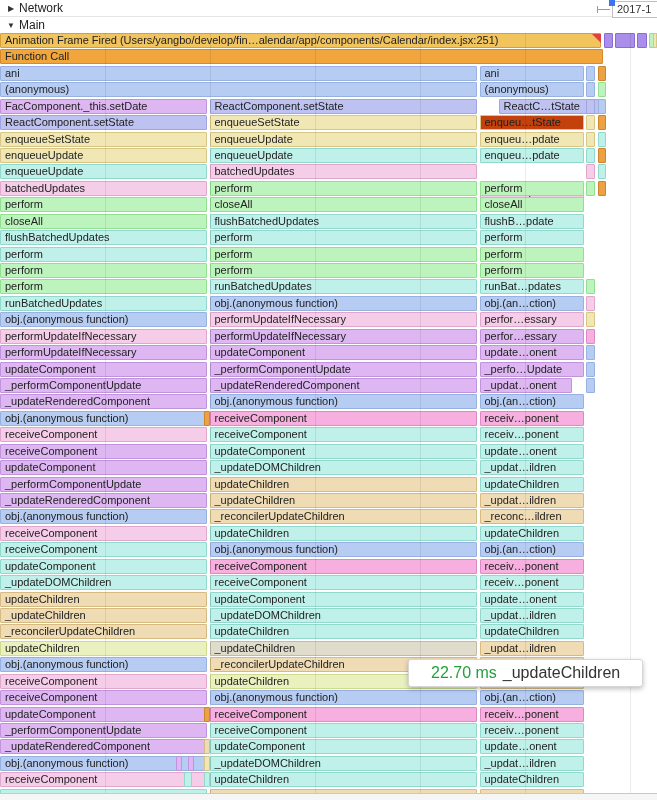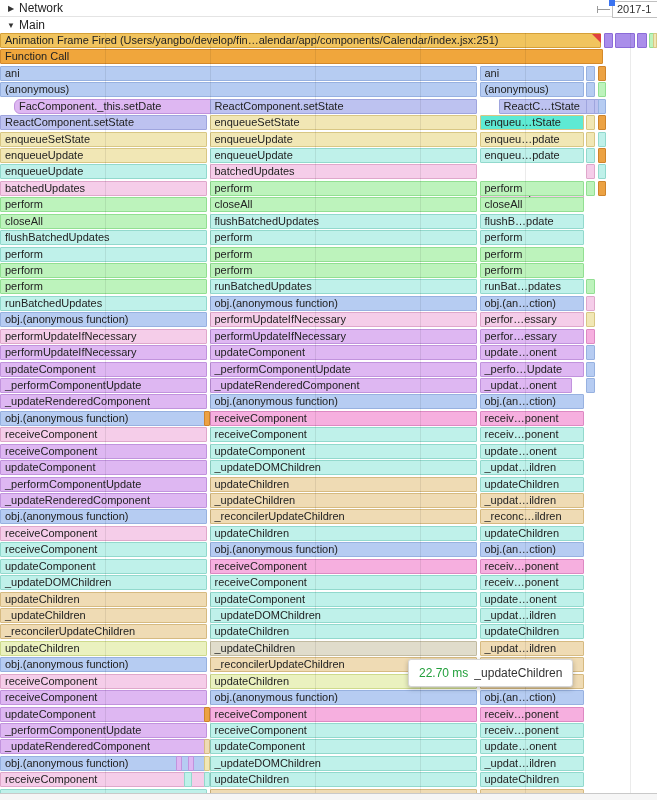--- a/index.html
+++ b/index.html
@@ -5,21 +5,21 @@
   html,body{margin:0;padding:0;}
   body{font-family:"Liberation Sans",sans-serif;background:#fff;}
   #app{position:relative;width:657px;height:800px;overflow:hidden;background:#fff;}
   .track-header{position:absolute;left:0;width:657px;background:#fff;color:#222;font-size:12px;display:flex;align-items:center;}
   #network-row{top:0;height:16px;border-bottom:1px solid #e4e4e4;}
   #main-row{top:17px;height:16px;}
   .tri{display:inline-block;font-size:8px;color:#333;width:10px;margin-left:6px;margin-right:3px;text-align:center;}
   .bar{position:absolute;box-sizing:border-box;border:1px solid;font-size:11px;line-height:13px;color:#222;padding:0 0 0 4px;overflow:hidden;white-space:nowrap;border-radius:1px;}
   .gridline{position:absolute;top:33px;width:1px;height:760px;background:rgba(0,0,0,0.08);z-index:5;pointer-events:none;}
   #red-corner{position:absolute;width:0;height:0;border-top:9px solid #e04040;border-left:9px solid transparent;z-index:4;}
-  #tooltip{position:absolute;left:408px;top:659px;height:26px;background:#fff;border:1px solid #d6d6d6;border-radius:3px;box-shadow:0 2px 5px rgba(0,0,0,0.25);z-index:20;display:flex;align-items:center;padding:0 10px;font-size:12px;white-space:nowrap;}
+  #tooltip{position:absolute;left:408px;top:659px;height:26px;background:#fff;border:1px solid #d6d6d6;border-radius:3px;box-shadow:0 2px 5px rgba(0,0,0,0.25);z-index:20;display:flex;align-items:center;padding:0 22px;font-size:16px;white-space:nowrap;}
   #tooltip .dur{color:#23a03c;margin-right:6px;}
   #tooltip .fn{color:#333;}
   #ruler-line{position:absolute;left:597px;top:9px;width:13px;height:1px;background:#9a9a9a;z-index:8;}
   #ruler-tick{position:absolute;left:597px;top:6px;width:1px;height:7px;background:#9a9a9a;z-index:8;}
   #ruler-marker{position:absolute;left:609px;top:0;width:6px;height:6px;background:#3b74f1;z-index:10;}
   #date-label{position:absolute;left:612px;top:1px;width:44px;height:15px;background:#fff;border:1px solid #c0c0c0;font-size:11px;color:#333;line-height:15px;padding-left:4px;overflow:hidden;z-index:9;}
   #hscrollbar{position:absolute;left:0;top:793px;width:657px;height:7px;background:#f6f6f6;border-top:1px solid #c9c9c9;z-index:30;}
 </style>
 </head>
 <body>
@@ -39,21 +39,21 @@
   <div id="ruler-line"></div>
   <div id="ruler-tick"></div>
   <div id="ruler-marker"></div>
   <div id="date-label">2017-1</div>
 
   <div id="flame">
       <div class="bar" style="left: 0px; top: 33px; width: 601px; height: 15px; background: rgb(241, 196, 94); border-color: rgb(213, 160, 56);">Animation Frame Fired (Users/yangbo/develop/fin…alendar/app/components/Calendar/index.jsx:251)</div>
       <div class="bar" style="left: 0px; top: 49.43px; width: 603px; height: 15px; background: rgb(240, 166, 60); border-color: rgb(212, 137, 43);">Function Call</div>
       <div class="bar" style="left: 0px; top: 65.86px; width: 477px; height: 15px; background: rgb(182, 204, 242); border-color: rgb(151, 177, 224);">ani</div>
       <div class="bar" style="left: 0px; top: 82.29px; width: 477px; height: 15px; background: rgb(182, 204, 242); border-color: rgb(151, 177, 224);">(anonymous)</div>
-      <div class="bar" style="left: 14px; top: 98.72px; width: 207px; height: 15px; background: rgb(222, 183, 242); border-color: rgb(193, 147, 221); border-radius: 6px;">FacComponent._this.setDate</div>
+      <div class="bar" style="left: 0px; top: 98.72px; width: 207px; height: 15px; background: rgb(222, 183, 242); border-color: rgb(193, 147, 221);">FacComponent._this.setDate</div>
       <div class="bar" style="left: 0px; top: 115.15px; width: 207px; height: 15px; background: rgb(189, 194, 240); border-color: rgb(159, 165, 222);">ReactComponent.setState</div>
       <div class="bar" style="left: 0px; top: 131.58px; width: 207px; height: 15px; background: rgb(241, 231, 181); border-color: rgb(216, 199, 132);">enqueueSetState</div>
       <div class="bar" style="left: 0px; top: 148.01px; width: 207px; height: 15px; background: rgb(241, 231, 181); border-color: rgb(216, 199, 132);">enqueueUpdate</div>
       <div class="bar" style="left: 0px; top: 164.44px; width: 207px; height: 15px; background: rgb(191, 241, 234); border-color: rgb(146, 217, 205);">enqueueUpdate</div>
       <div class="bar" style="left: 0px; top: 180.87px; width: 207px; height: 15px; background: rgb(245, 205, 233); border-color: rgb(223, 167, 203);">batchedUpdates</div>
       <div class="bar" style="left: 0px; top: 197.3px; width: 207px; height: 15px; background: rgb(189, 243, 188); border-color: rgb(146, 223, 146);">perform</div>
       <div class="bar" style="left: 0px; top: 213.73px; width: 207px; height: 15px; background: rgb(189, 243, 188); border-color: rgb(146, 223, 146);">closeAll</div>
       <div class="bar" style="left: 0px; top: 230.16px; width: 207px; height: 15px; background: rgb(191, 241, 234); border-color: rgb(146, 217, 205);">flushBatchedUpdates</div>
       <div class="bar" style="left: 0px; top: 246.59px; width: 207px; height: 15px; background: rgb(191, 241, 234); border-color: rgb(146, 217, 205);">perform</div>
       <div class="bar" style="left: 0px; top: 263.02px; width: 207px; height: 15px; background: rgb(189, 243, 188); border-color: rgb(146, 223, 146);">perform</div>
@@ -126,21 +126,21 @@
       <div class="bar" style="left: 209.5px; top: 673.77px; width: 267.5px; height: 15px; background: rgb(234, 241, 191); border-color: rgb(206, 218, 140);">updateChildren</div>
       <div class="bar" style="left: 209.5px; top: 690.2px; width: 267.5px; height: 15px; background: rgb(182, 204, 242); border-color: rgb(151, 177, 224);">obj.(anonymous function)</div>
       <div class="bar" style="left: 209.5px; top: 706.63px; width: 267.5px; height: 15px; background: rgb(246, 175, 223); border-color: rgb(221, 137, 195);">receiveComponent</div>
       <div class="bar" style="left: 209.5px; top: 723.06px; width: 267.5px; height: 15px; background: rgb(191, 241, 234); border-color: rgb(146, 217, 205);">receiveComponent</div>
       <div class="bar" style="left: 209.5px; top: 739.49px; width: 267.5px; height: 15px; background: rgb(191, 241, 234); border-color: rgb(146, 217, 205);">updateComponent</div>
       <div class="bar" style="left: 209.5px; top: 755.92px; width: 267.5px; height: 15px; background: rgb(191, 241, 234); border-color: rgb(146, 217, 205);">_updateDOMChildren</div>
       <div class="bar" style="left: 209.5px; top: 772.35px; width: 267.5px; height: 15px; background: rgb(191, 241, 234); border-color: rgb(146, 217, 205);">updateChildren</div>
       <div class="bar" style="left: 479.5px; top: 65.86px; width: 104px; height: 15px; background: rgb(182, 204, 242); border-color: rgb(151, 177, 224);">ani</div>
       <div class="bar" style="left: 479.5px; top: 82.29px; width: 104px; height: 15px; background: rgb(182, 204, 242); border-color: rgb(151, 177, 224);">(anonymous)</div>
       <div class="bar" style="left: 479.5px; top: 98.72px; width: 104px; height: 15px; background: rgb(189, 194, 240); border-color: rgb(159, 165, 222); margin-left: 19px;">ReactC…tState</div>
-      <div class="bar" style="left: 479.5px; top: 115.15px; width: 104px; height: 15px; background: #5eead4; border-color: rgb(216, 199, 132);">enqueu…tState</div>
+      <div class="bar" style="left: 479.5px; top: 115.15px; width: 104px; height: 15px; background: #c2410c; border-color: rgb(216, 199, 132);">enqueu…tState</div>
       <div class="bar" style="left: 479.5px; top: 131.58px; width: 104px; height: 15px; background: rgb(241, 231, 181); border-color: rgb(216, 199, 132);">enqueu…pdate</div>
       <div class="bar" style="left: 479.5px; top: 148.01px; width: 104px; height: 15px; background: rgb(191, 241, 234); border-color: rgb(146, 217, 205);">enqueu…pdate</div>
       <div class="bar" style="left: 479.5px; top: 164.44px; width: 104px; height: 15px; background: rgb(245, 205, 233); border-color: rgb(223, 167, 203); margin-top: 21px;">batche…pdates</div>
       <div class="bar" style="left: 479.5px; top: 180.87px; width: 104px; height: 15px; background: rgb(189, 243, 188); border-color: rgb(146, 223, 146);">perform</div>
       <div class="bar" style="left: 479.5px; top: 197.3px; width: 104px; height: 15px; background: rgb(189, 243, 188); border-color: rgb(146, 223, 146);">closeAll</div>
       <div class="bar" style="left: 479.5px; top: 213.73px; width: 104px; height: 15px; background: rgb(191, 241, 234); border-color: rgb(146, 217, 205);">flushB…pdate</div>
       <div class="bar" style="left: 479.5px; top: 230.16px; width: 104px; height: 15px; background: rgb(191, 241, 234); border-color: rgb(146, 217, 205);">perform</div>
       <div class="bar" style="left: 479.5px; top: 246.59px; width: 104px; height: 15px; background: rgb(189, 243, 188); border-color: rgb(146, 223, 146);">perform</div>
       <div class="bar" style="left: 479.5px; top: 263.02px; width: 104px; height: 15px; background: rgb(189, 243, 188); border-color: rgb(146, 223, 146);">perform</div>
       <div class="bar" style="left: 479.5px; top: 279.45px; width: 104px; height: 15px; background: rgb(191, 241, 234); border-color: rgb(146, 217, 205);">runBat…pdates</div>

